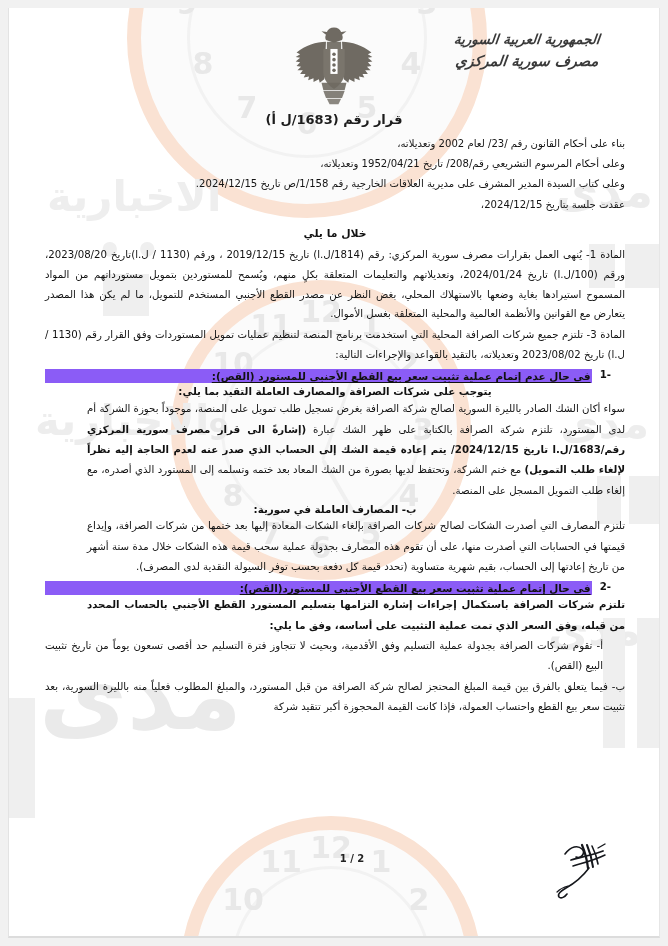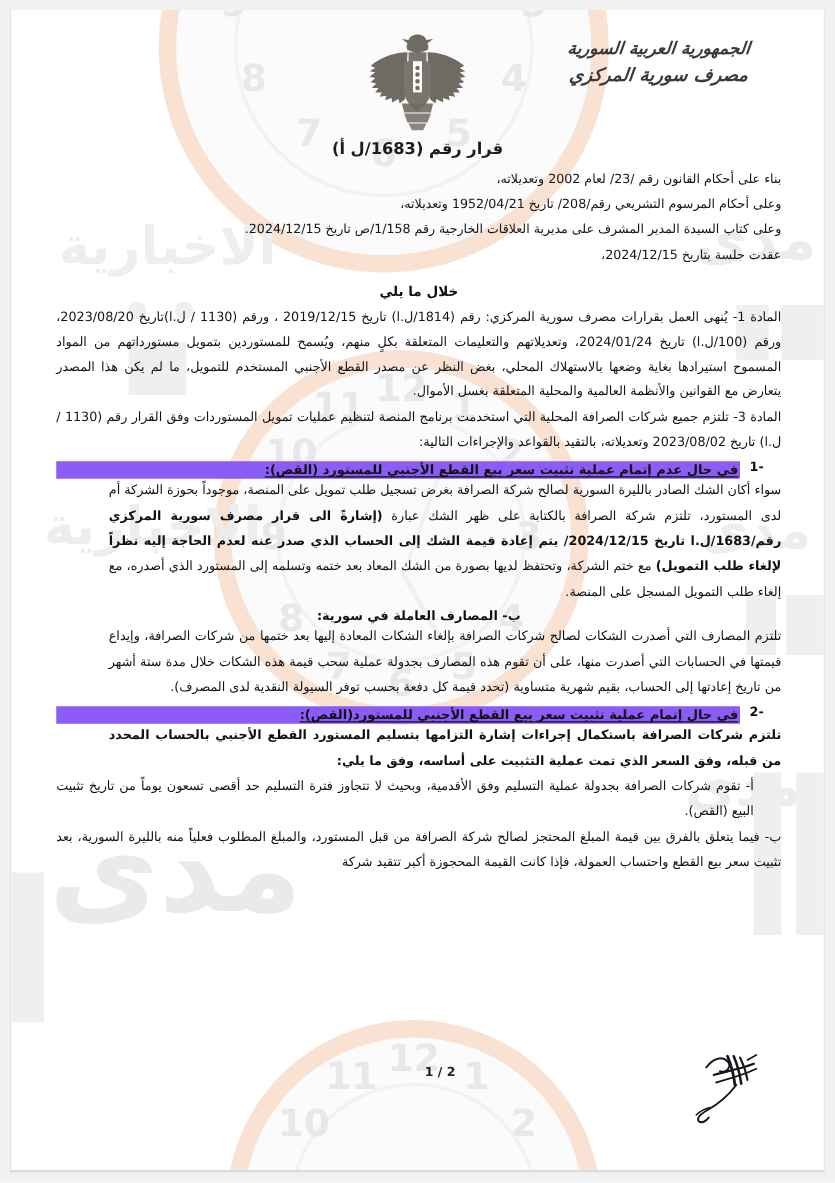--- a/index.html
+++ b/index.html
@@ -417,20 +417,21 @@
 
         <div class="article">المادة 1- يُنهى العمل بقرارات مصرف سورية المركزي: رقم (1814/ل.ا) تاريخ 2019/12/15 ، ورقم (1130 / ل.ا)تاريخ 2023/08/20، ورقم (100/ل.ا) تاريخ 2024/01/24، وتعديلاتهم والتعليمات المتعلقة بكلٍ منهم، ويُسمح للمستوردين بتمويل مستورداتهم من المواد المسموح استيرادها بغاية وضعها بالاستهلاك المحلي، بغض النظر عن مصدر القطع الأجنبي المستخدم للتمويل، ما لم يكن هذا المصدر يتعارض مع القوانين والأنظمة العالمية والمحلية المتعلقة بغسل الأموال.</div>
 
 
         <div class="article">المادة 3- تلتزم جميع شركات الصرافة المحلية التي استخدمت برنامج المنصة لتنظيم عمليات تمويل المستوردات وفق القرار رقم (1130 / ل.ا) تاريخ 2023/08/02 وتعديلاته، بالتقيد بالقواعد والإجراءات التالية:</div>
 
         <div class="num-item">
           <span class="num-marker">-1</span>
           <span class="hl-heading">في حال عدم إتمام عملية تثبيت سعر بيع القطع الأجنبي للمستورد (القص):</span>
         </div>
+        <div class="sub-head">يتوجب على شركات الصرافة والمصارف العاملة التقيد بما يلي:</div>
 
         <div class="para-just"><span>سواء أكان الشك الصادر بالليرة السورية لصالح شركة الصرافة بغرض تسجيل طلب تمويل على المنصة، موجوداً بحوزة الشركة أم لدى المستورد، تلتزم شركة الصرافة بالكتابة على ظهر الشك عبارة </span><span class="bold">(إشارةً الى قرار مصرف سورية المركزي رقم/1683/ل.ا تاريخ 2024/12/15/ يتم إعادة قيمة الشك إلى الحساب الذي صدر عنه لعدم الحاجة إليه نظراً لإلغاء طلب التمويل)</span><span> مع ختم الشركة، وتحتفظ لديها بصورة من الشك المعاد بعد ختمه وتسلمه إلى المستورد الذي أصدره، مع إلغاء طلب التمويل المسجل على المنصة.</span></div>
 
         <div class="sub-label">ب- المصارف العاملة في سورية:</div>
         <div class="para-just">تلتزم المصارف التي أصدرت الشكات لصالح شركات الصرافة بإلغاء الشكات المعادة إليها بعد ختمها من شركات الصرافة، وإيداع قيمتها في الحسابات التي أصدرت منها، على أن تقوم هذه المصارف بجدولة عملية سحب قيمة هذه الشكات خلال مدة ستة أشهر من تاريخ إعادتها إلى الحساب، بقيم شهرية متساوية (تحدد قيمة كل دفعة بحسب توفر السيولة النقدية لدى المصرف).</div>
 
         <div class="num-item">
           <span class="num-marker">-2</span>
           <span class="hl-heading">في حال إتمام عملية تثبيت سعر بيع القطع الأجنبي للمستورد(القص):</span>
         </div>

